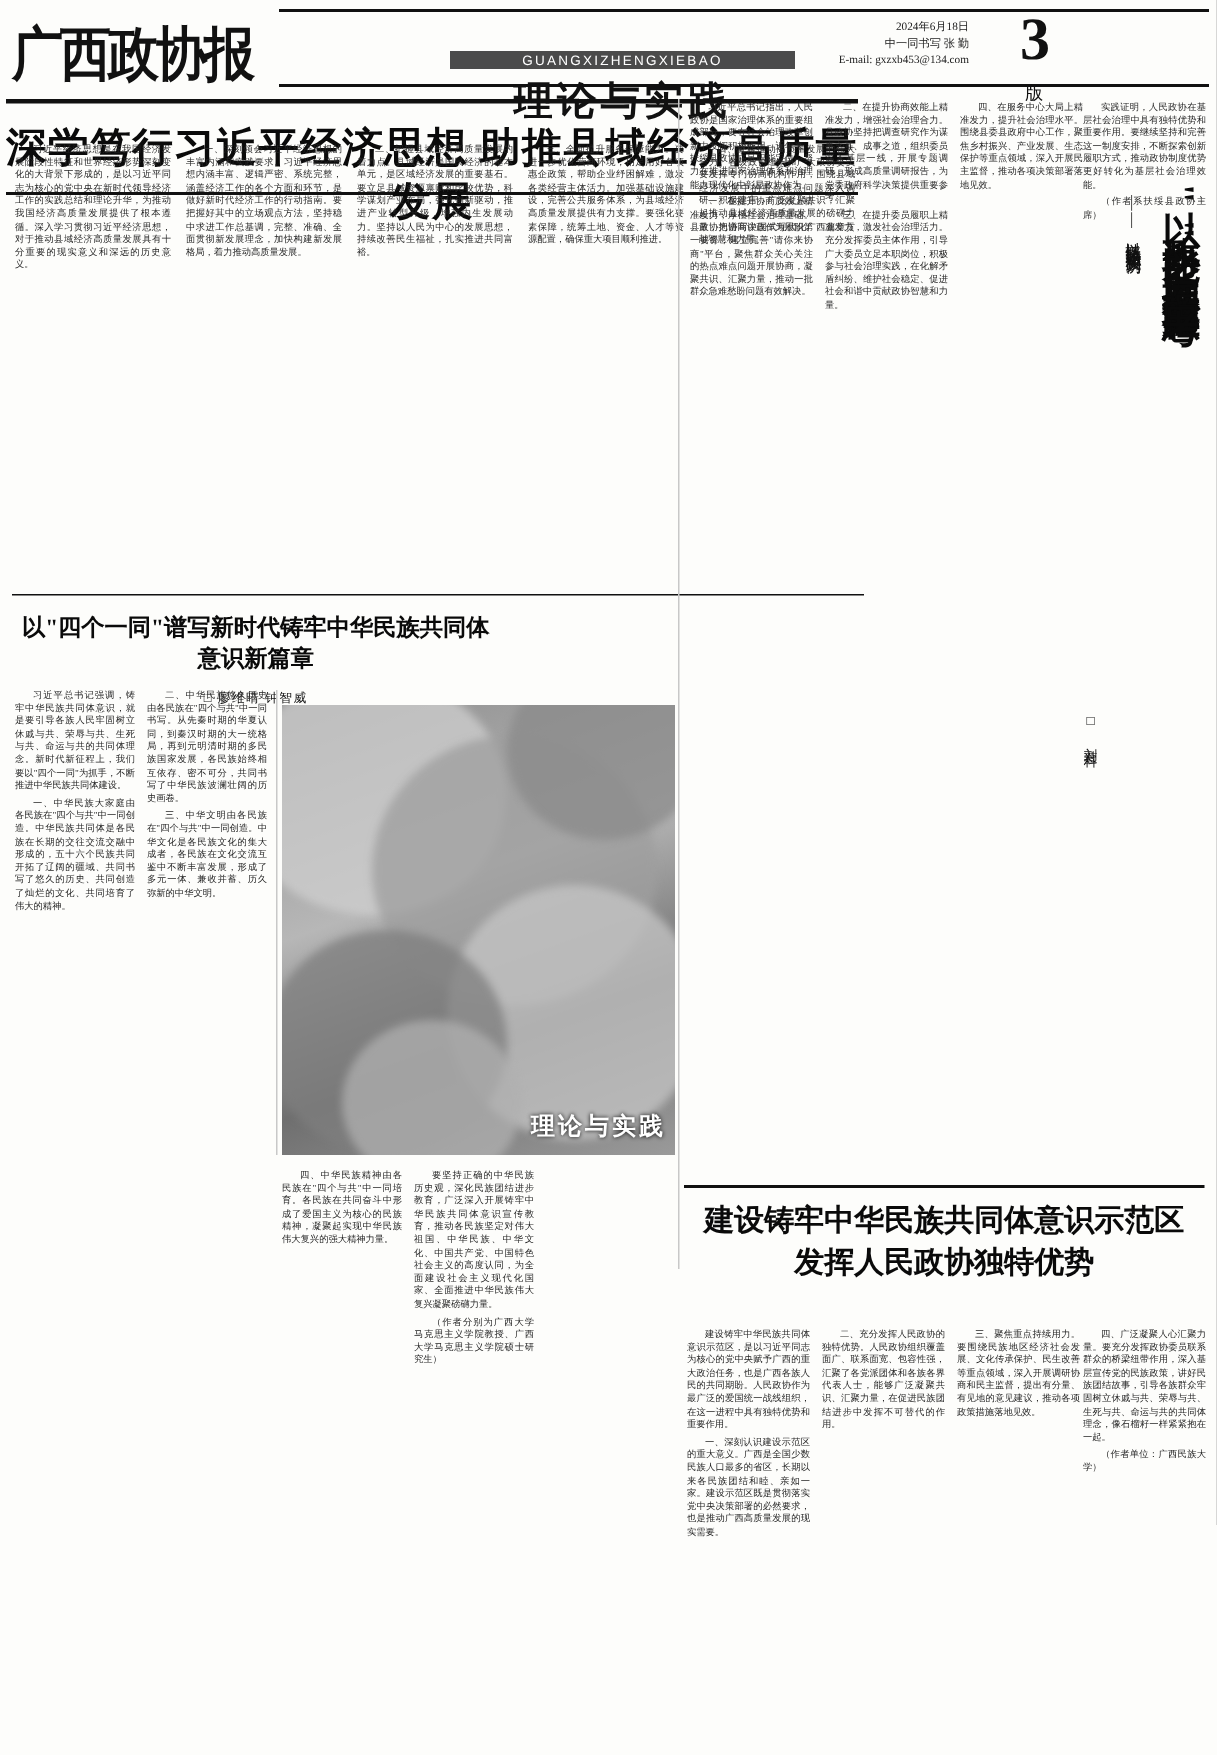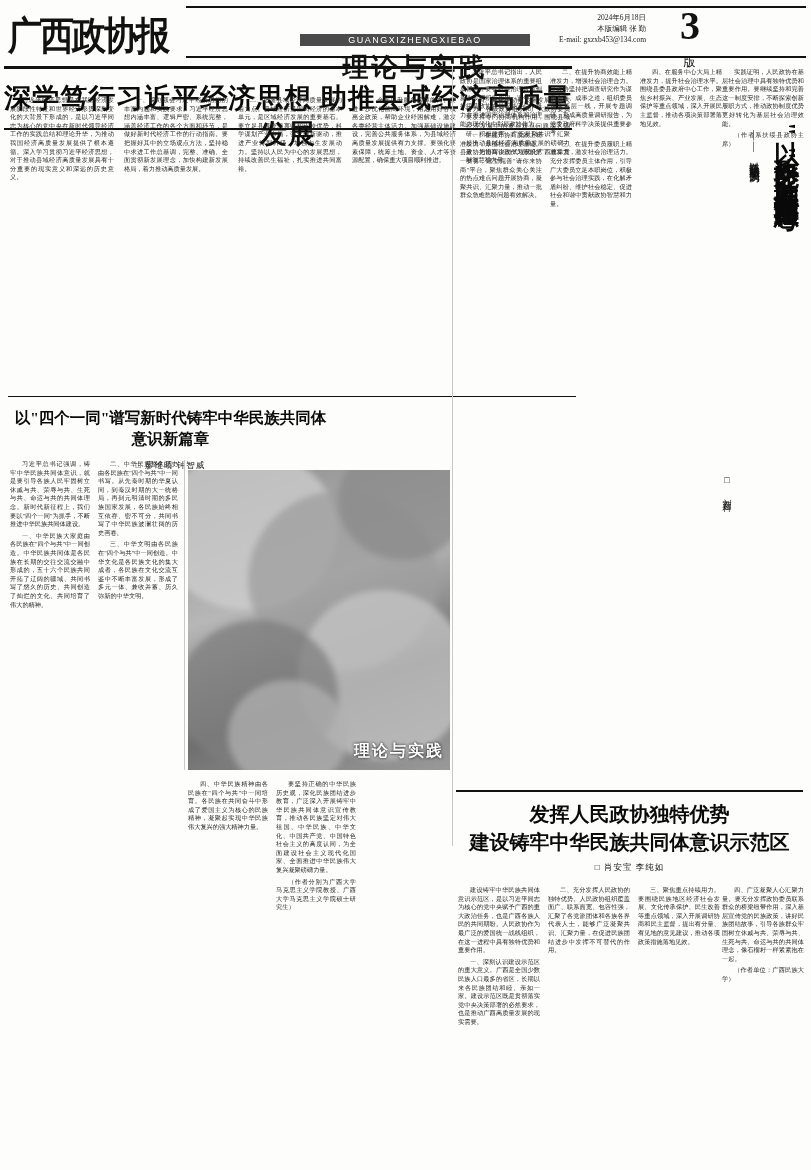--- a/index.html
+++ b/index.html
@@ -75,21 +75,21 @@
   <div class="masthead">
     <div class="mast-logo">广西政协报</div>
     <div class="mast-rule"></div>
     <div class="mast-rule2"></div>
     <div class="mast-center">
       <div class="mast-pinyin">GUANGXIZHENGXIEBAO</div>
       <div class="mast-title">理论与实践</div>
     </div>
     <div class="mast-right">
       <div>2024年6月18日</div>
-      <div>本版编辑 张 勤</div>
+      <div>中一同书写 张 勤</div>
       <div>E-mail: gxzxb453@134.com</div>
     </div>
     <div class="mast-num">
       <span>3</span>
       <small>版</small>
     </div>
   </div>
 
   <div class="a1-box">
     <div class="a1-top"></div>
@@ -167,26 +167,22 @@
   <div class="colwrap body-txt" style="left:640px;top:68px;width:82px;height:700px;">
     <p>四、在服务中心大局上精准发力，提升社会治理水平。围绕县委县政府中心工作，聚焦乡村振兴、产业发展、生态保护等重点领域，深入开展民主监督，推动各项决策部署落地见效。</p>
   </div>
   <div class="colwrap body-txt" style="left:722px;top:68px;width:82px;height:700px;">
     <p>实践证明，人民政协在基层社会治理中具有独特优势和重要作用。要继续坚持和完善这一制度安排，不断探索创新履职方式，推动政协制度优势更好转化为基层社会治理效能。</p>
     <p>（作者系扶绥县政协主席）</p>
   </div>
 
   <div class="a4-rule"></div>
   <div class="a4-title">
+    <div>建设铸牢中华民族共同体意识示范区</div>
     <div>发挥人民政协独特优势</div>
-    <div>建设铸牢中华民族共同体意识示范区</div>
-  </div>
-  <div class="a4-by byline" style="position:absolute;left:456px;top:862px;width:347px;">
-    <span>□</span>
-    <span>肖安宝  李纯如</span>
   </div>
 
   <div class="colwrap body-txt" style="left:458px;top:886px;width:82px;height:280px;">
     <p>建设铸牢中华民族共同体意识示范区，是以习近平同志为核心的党中央赋予广西的重大政治任务，也是广西各族人民的共同期盼。人民政协作为最广泛的爱国统一战线组织，在这一进程中具有独特优势和重要作用。</p>
     <p>一、深刻认识建设示范区的重大意义。广西是全国少数民族人口最多的省区，长期以来各民族团结和睦、亲如一家。建设示范区既是贯彻落实党中央决策部署的必然要求，也是推动广西高质量发展的现实需要。</p>
   </div>
   <div class="colwrap body-txt" style="left:548px;top:886px;width:82px;height:280px;">
     <p>二、充分发挥人民政协的独特优势。人民政协组织覆盖面广、联系面宽、包容性强，汇聚了各党派团体和各族各界代表人士，能够广泛凝聚共识、汇聚力量，在促进民族团结进步中发挥不可替代的作用。</p>
   </div>
   <div class="colwrap body-txt" style="left:638px;top:886px;width:82px;height:280px;">

